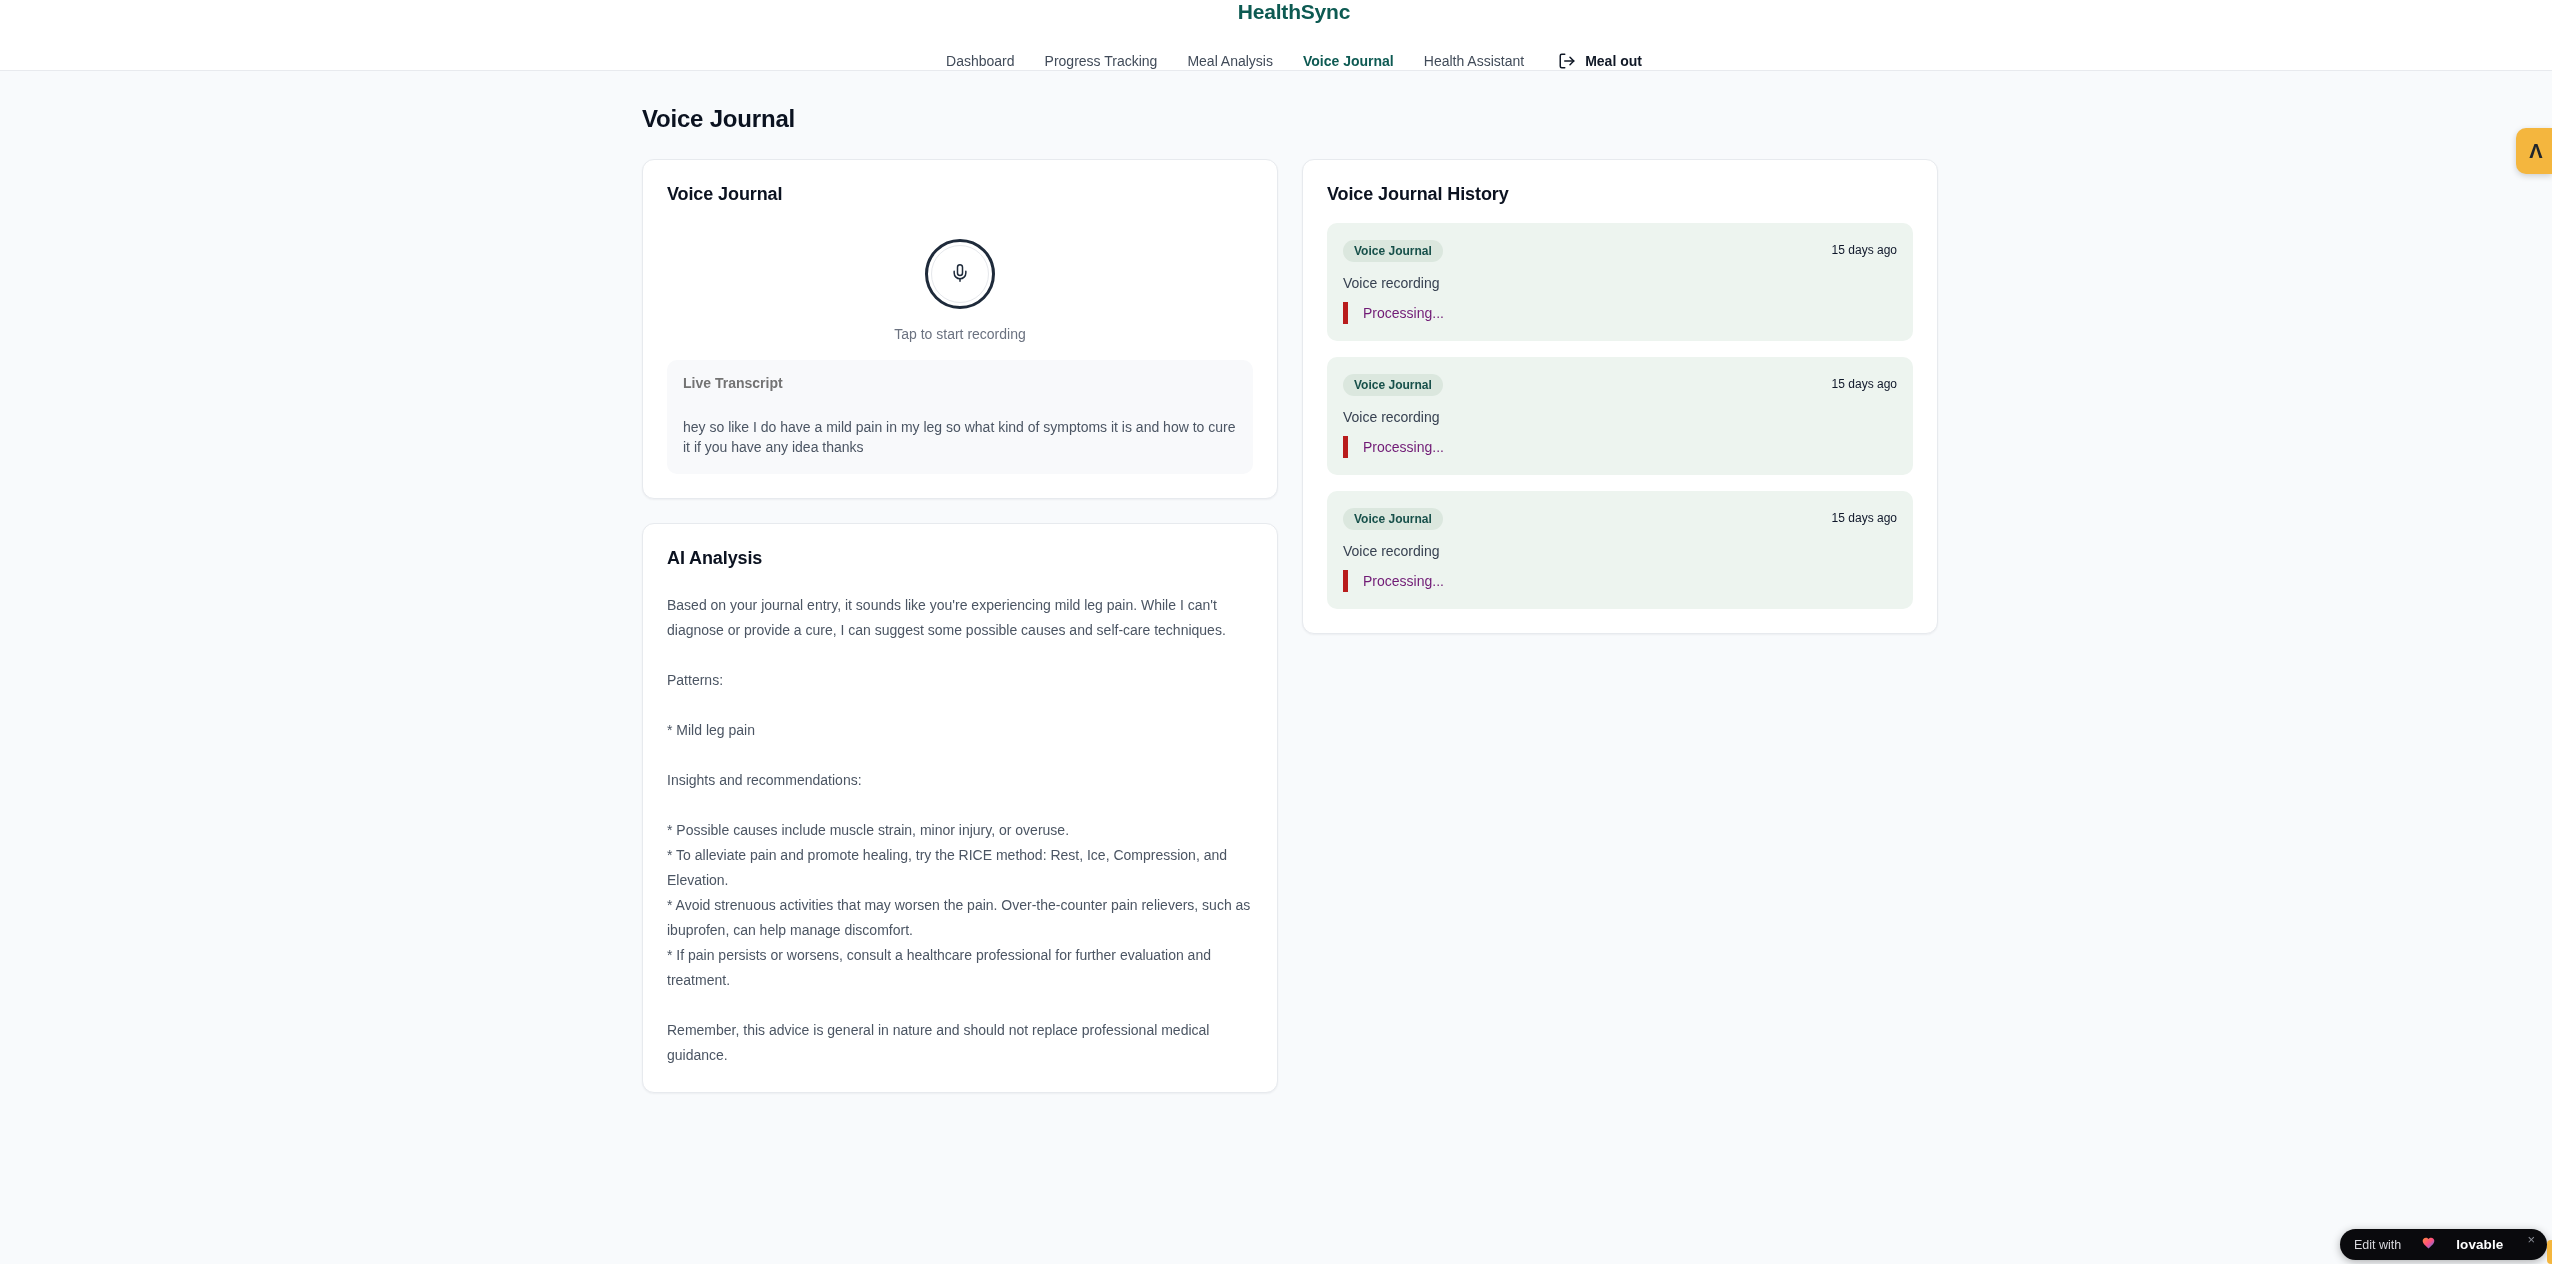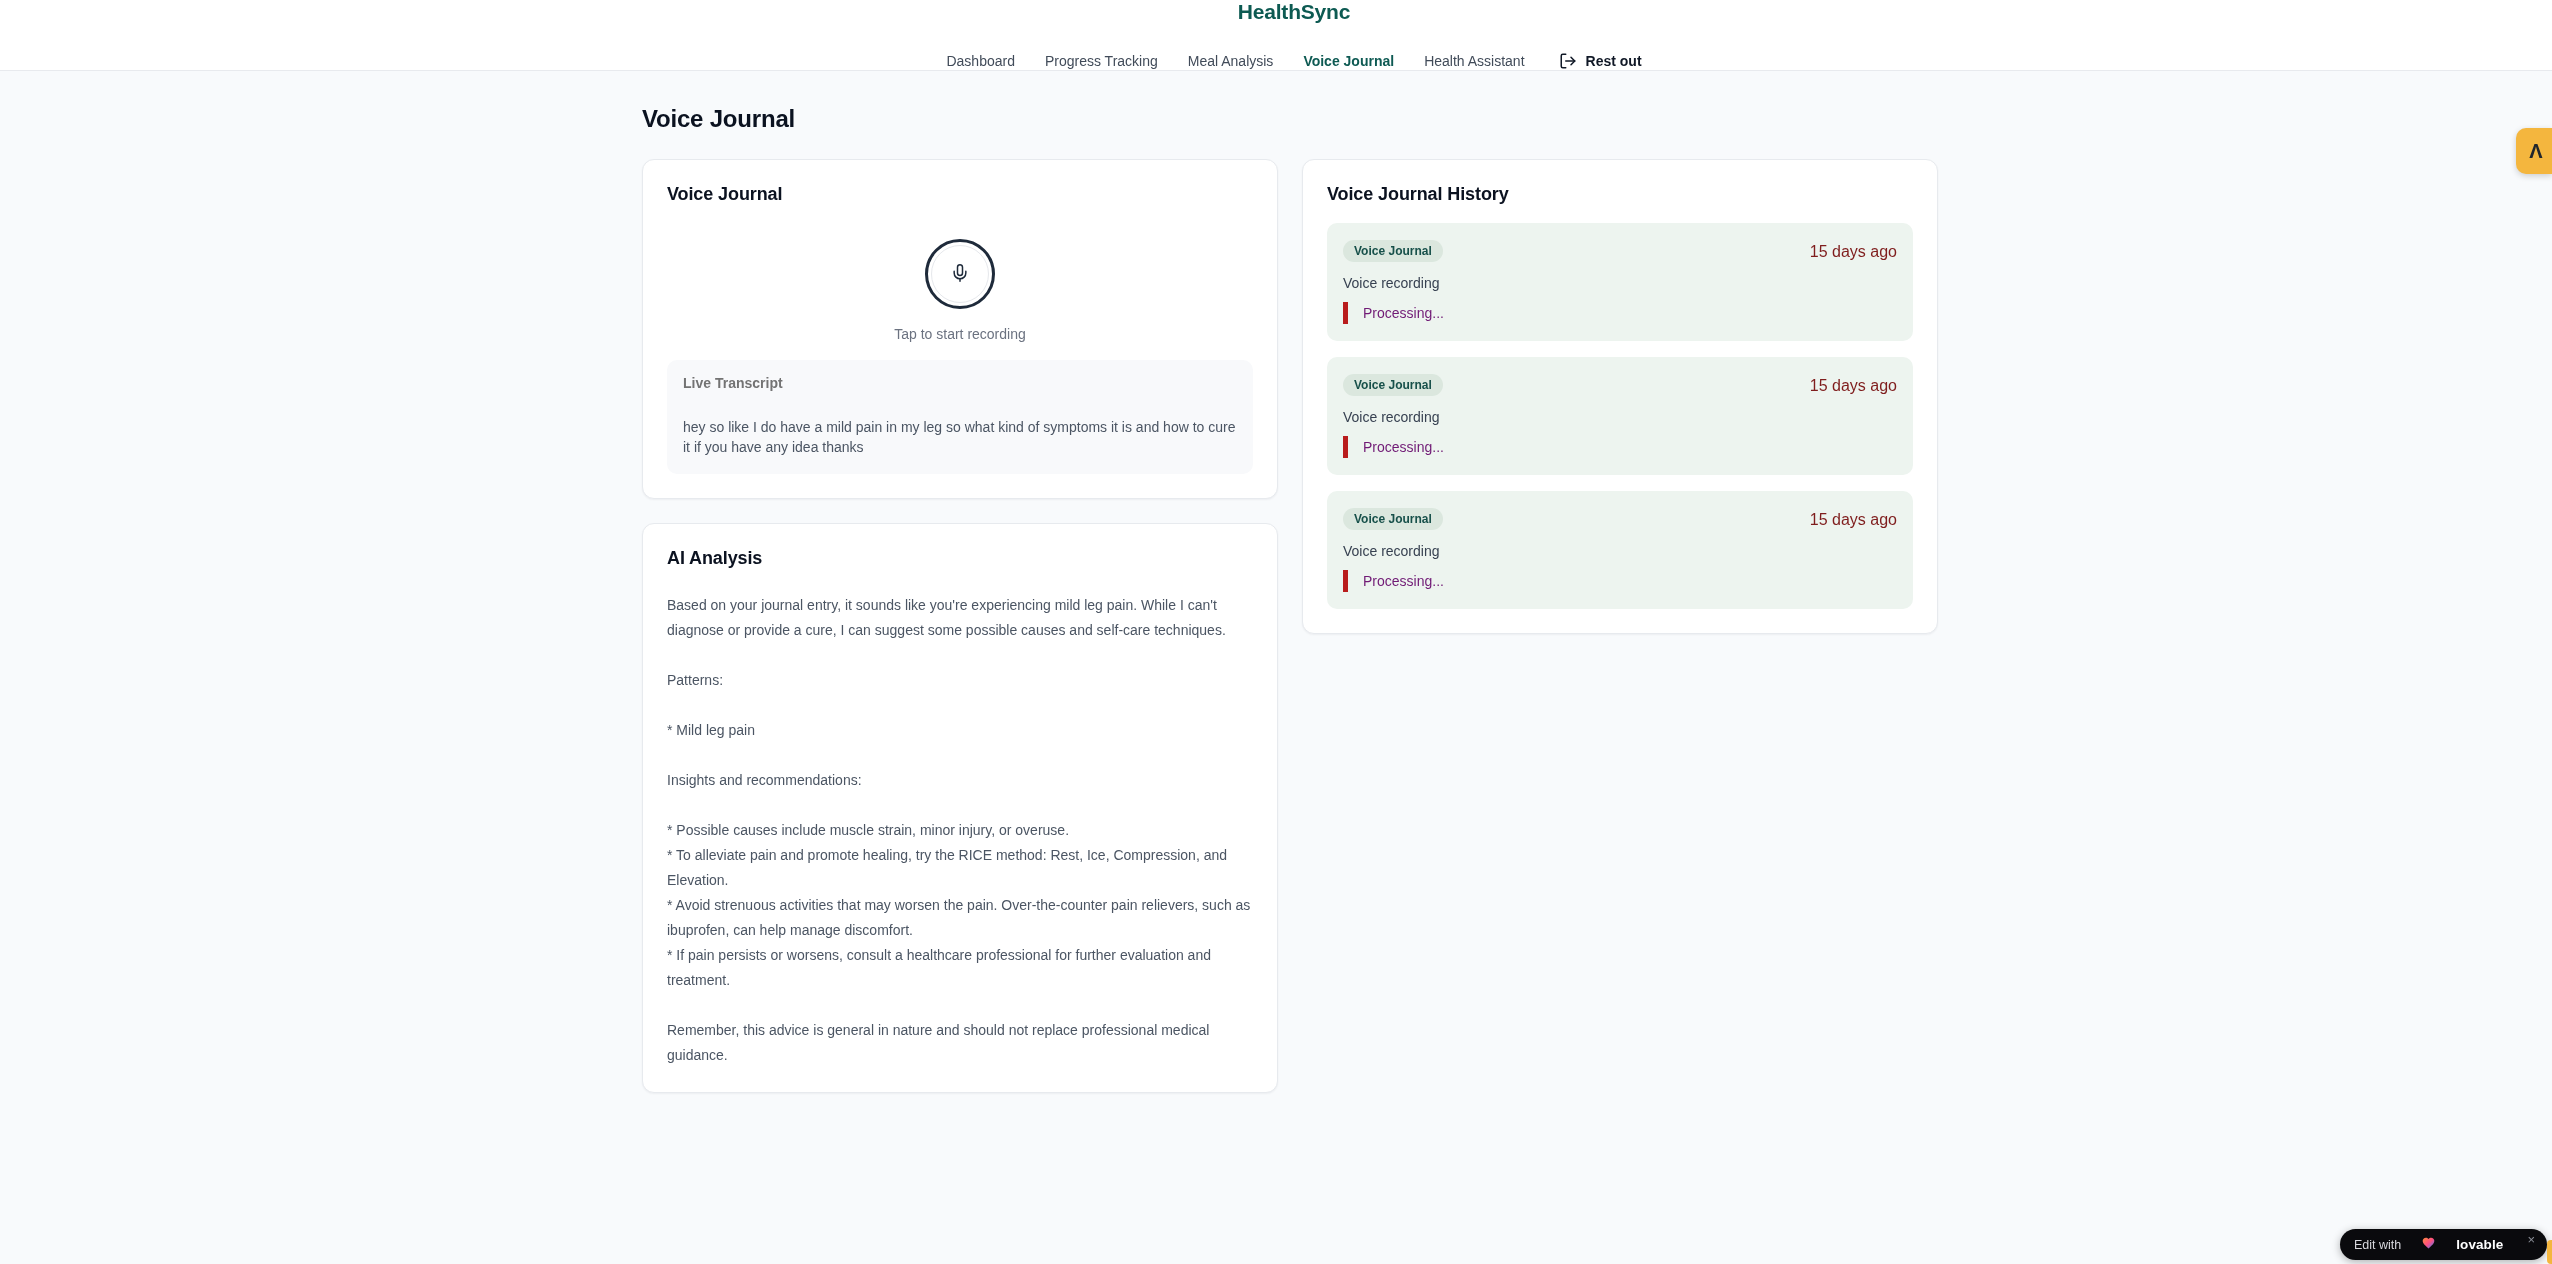--- a/index.html
+++ b/index.html
@@ -179,22 +179,22 @@
   .entry-badge {
     background: #dbe7de;
     color: #17504a;
     font-size: 12px;
     font-weight: 700;
     padding: 4px 11px;
     border-radius: 999px;
     line-height: 14px;
   }
   .entry-time {
-    font-size: 16px;
-    color: #7f1d1d;
+    font-size: 12px;
+    color: #0f172a;
     padding-top: 3px;
   }
   .entry-label {
     font-size: 14px;
     color: #374151;
     margin-bottom: 11px;
   }
   .entry-status {
     border-left: 5px solid #b91c1c;
     padding: 3px 0 3px 15px;
@@ -271,21 +271,21 @@
       <a class="nav-link active">Voice Journal</a>
       <a class="nav-link">Health Assistant</a>
       <button class="signout-btn">
         <span>
           <svg width="18" height="18" viewBox="0 0 24 24" fill="none" stroke="#101826" stroke-width="2" stroke-linecap="round" stroke-linejoin="round">
             <path d="M9 21H5a2 2 0 0 1-2-2V5a2 2 0 0 1 2-2h4"></path>
             <polyline points="16 17 21 12 16 7"></polyline>
             <line x1="21" y1="12" x2="9" y2="12"></line>
           </svg>
         </span>
-        <span>Rest out</span>
+        <span>Meal out</span>
       </button>
     </nav>
   </div>
 </header>
 
 <main class="main">
   <h1 class="page-title">Voice Journal</h1>
 
   <div class="grid">
 

